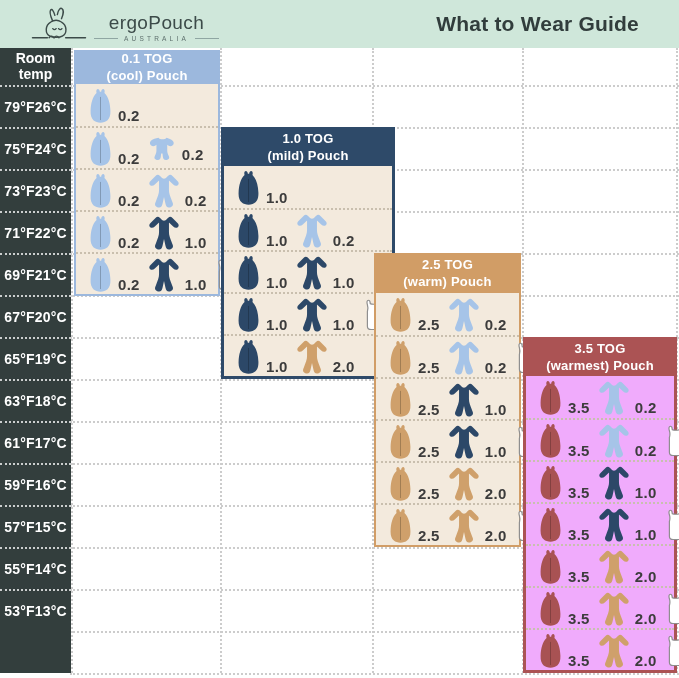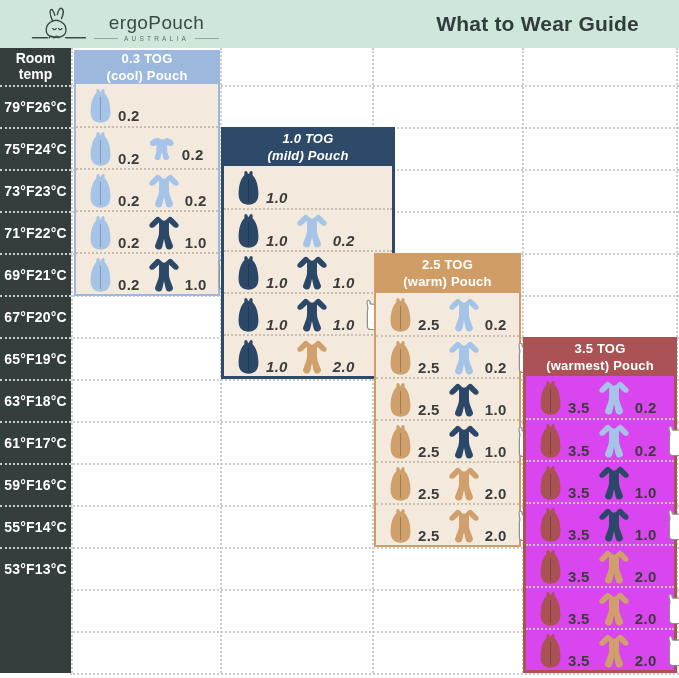--- a/index.html
+++ b/index.html
@@ -133,34 +133,38 @@
         </div>
         <div class="temp-row">
           <span>61°F</span>
           <span>17°C</span>
         </div>
         <div class="temp-row">
           <span>59°F</span>
           <span>16°C</span>
         </div>
         <div class="temp-row">
+          <span>57°F</span>
+          <span>15°C</span>
+        </div>
+        <div class="temp-row">
           <span>55°F</span>
           <span>14°C</span>
         </div>
         <div class="temp-row">
           <span>53°F</span>
           <span>13°C</span>
         </div>
       </div>
   </aside>
 
   <div id="panels">
       <div class="panel" style="left: 74px; top: 50px; width: 146px; border: 2px solid rgb(156, 184, 221); background: rgb(243, 234, 221);">
         <div class="phead" style="height: 32px; background: rgb(156, 184, 221);">
-          <span>0.3 TOG</span>
+          <span>0.1 TOG</span>
           <span>(cool) Pouch</span>
         </div>
         <div class="prow">
           <span class="grp">
             <span class="icon">
               <svg width="27" height="37" viewBox="0 0 40 56">
                 <path fill="#a6c4e8" d="M14 9 C12 2 18.5 1 19 7 L21 7 C21.5 1 28 2 26 9 C32 15 34.5 24 35 36 C35.6 50 28 54 20 54 C12 54 4.4 50 5 36 C5.5 24 8 15 14 9 Z"></path>
                 <line x1="20" y1="15" x2="20" y2="50" stroke="rgba(0,0,0,.22)" stroke-width="1.6"></line>
               </svg>
             </span>
@@ -244,21 +248,21 @@
           </span>
           <span class="grp push">
             <span class="icon">
               <svg width="24" height="33" viewBox="0 0 32 44">
                 <path fill="#ffffff" stroke="#8f8f8f" stroke-width="1.6" d="M8.5 3 C10.5 3 11 5 11 7.5 C13 8.6 19 8.6 21 7.5 C21 5 21.5 3 23.5 3 C25.5 3 25.8 6 24.8 9 C23.8 12 23.8 14.5 24.8 18 L24.8 37.5 C24.8 40.5 22.8 42 19.8 42 L12.2 42 C9.2 42 7.2 40.5 7.2 37.5 L7.2 18 C8.2 14.5 8.2 12 7.2 9 C6.2 6 6.5 3 8.5 3 Z"></path>
               </svg>
             </span>
           </span>
         </div>
       </div>
-      <div class="panel" style="left: 221px; top: 127px; width: 174px; border: 3px solid rgb(46, 74, 105); background: rgb(243, 234, 221); font-style: italic;">
+      <div class="panel" style="left: 221px; top: 127px; width: 174px; border: 3px solid rgb(46, 74, 105); background: rgb(243, 234, 221);">
         <div class="phead" style="height: 36px; background: rgb(46, 74, 105);">
           <span>1.0 TOG</span>
           <span>(mild) Pouch</span>
         </div>
         <div class="prow">
           <span class="grp">
             <span class="icon">
               <svg width="27" height="37" viewBox="0 0 40 56">
                 <path fill="#2c4868" d="M14 9 C12 2 18.5 1 19 7 L21 7 C21.5 1 28 2 26 9 C32 15 34.5 24 35 36 C35.6 50 28 54 20 54 C12 54 4.4 50 5 36 C5.5 24 8 15 14 9 Z"></path>
                 <line x1="20" y1="15" x2="20" y2="50" stroke="rgba(0,0,0,.22)" stroke-width="1.6"></line>
@@ -485,21 +489,21 @@
           </span>
           <span class="grp push">
             <span class="icon">
               <svg width="24" height="33" viewBox="0 0 32 44">
                 <path fill="#ffffff" stroke="#8f8f8f" stroke-width="1.6" d="M8.5 3 C10.5 3 11 5 11 7.5 C13 8.6 19 8.6 21 7.5 C21 5 21.5 3 23.5 3 C25.5 3 25.8 6 24.8 9 C23.8 12 23.8 14.5 24.8 18 L24.8 37.5 C24.8 40.5 22.8 42 19.8 42 L12.2 42 C9.2 42 7.2 40.5 7.2 37.5 L7.2 18 C8.2 14.5 8.2 12 7.2 9 C6.2 6 6.5 3 8.5 3 Z"></path>
               </svg>
             </span>
           </span>
         </div>
       </div>
-      <div class="panel" style="left: 523px; top: 337px; width: 154px; border: 3px solid rgb(171, 83, 84); background: #d946ef;">
+      <div class="panel" style="left: 523px; top: 337px; width: 154px; border: 3px solid rgb(171, 83, 84); background: #f0abfc;">
         <div class="phead" style="height: 36px; background: rgb(171, 83, 84);">
           <span>3.5 TOG</span>
           <span>(warmest) Pouch</span>
         </div>
         <div class="prow">
           <span class="grp">
             <span class="icon">
               <svg width="27" height="37" viewBox="0 0 40 56">
                 <path fill="#a85253" d="M14 9 C12 2 18.5 1 19 7 L21 7 C21.5 1 28 2 26 9 C32 15 34.5 24 35 36 C35.6 50 28 54 20 54 C12 54 4.4 50 5 36 C5.5 24 8 15 14 9 Z"></path>
                 <line x1="20" y1="15" x2="20" y2="50" stroke="rgba(0,0,0,.22)" stroke-width="1.6"></line>

